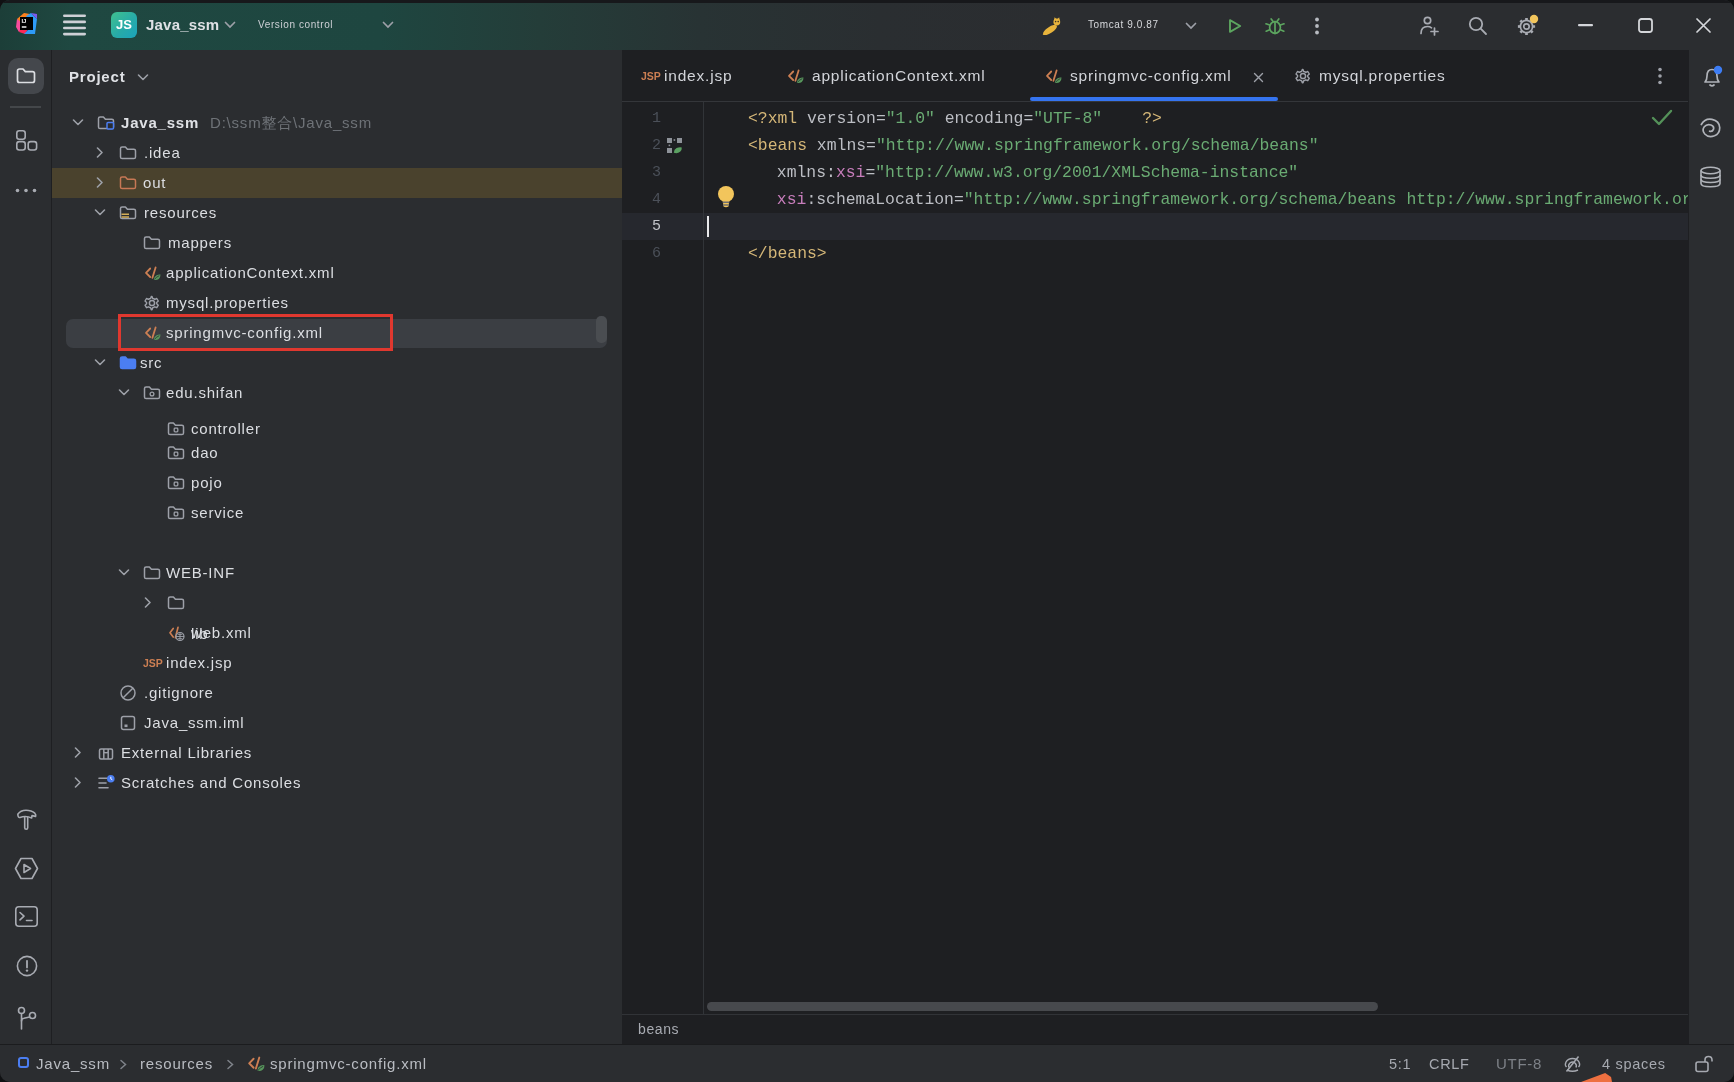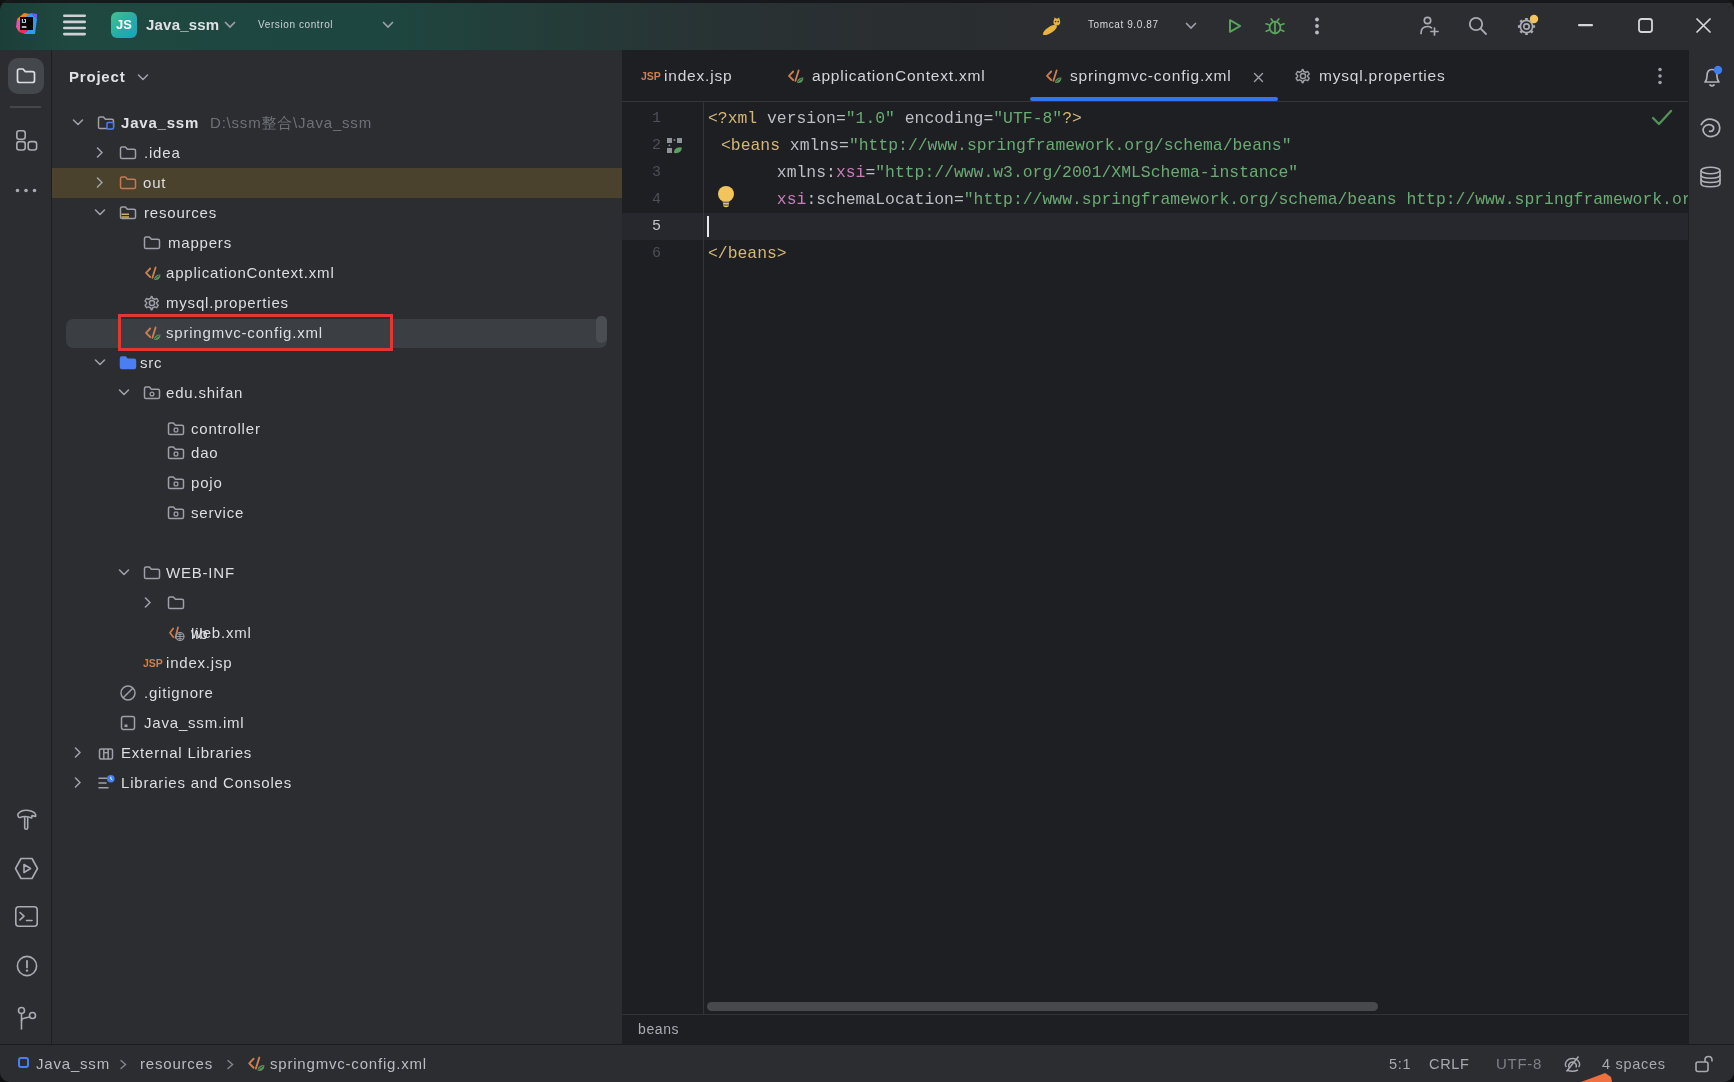--- a/index.html
+++ b/index.html
@@ -22,21 +22,21 @@
   
   .trow { position:absolute; left:0; width:570px; height:30px; }
   .tlbl { position:absolute; top:0; font-size:15px; letter-spacing:0.8px; color:#DCDEE2; line-height:30px; white-space:nowrap; }
   .tico { position:absolute; top:6px; }
   .tchev { position:absolute; top:9px; }
   
   .cline { position:absolute; left:708px; height:27px; line-height:27px;
            font-family:"Liberation Mono", monospace; font-size:16.4px; color:#BCBEC4; white-space:pre; }
   .lnum  { position:absolute; left:0; width:39px; height:27px; line-height:27px; text-align:right;
            font-family:"Liberation Mono", monospace; font-size:15px; color:#4B5059; }
-  .tag { color:#D5B778; } .str { color:#6AAB73; } .ns { color:#C77DBB; }
+  .tag { color:#D5B778;margin-left:40px; } .str { color:#6AAB73; } .ns { color:#C77DBB; }
   
   .tablbl { position:absolute; top:0; line-height:52px; font-size:15.5px; letter-spacing:0.8px; color:#D2D4D9; white-space:nowrap; }
   svg { display:block; }
 </style>
 </head>
 <body>
 <div id="win">
   <div id="titlebar">
 
     <svg class="abs" style="left:16px;top:13px" width="21" height="21" viewBox="0 0 21 21">
@@ -409,21 +409,21 @@
         </svg>
       <svg class="tico" style="left:45px" width="19" height="18" viewBox="0 0 19 18">
         <g stroke="#9DA0A8" stroke-width="1.6" stroke-linecap="round">
         <path d="M2 4.2 H10"></path>
             <path d="M2 9 H9"></path>
             <path d="M2 13.8 H11"></path>
         </g>
         <circle cx="13.8" cy="4.8" r="3.8" fill="#4B7EF2"></circle>
         <path d="M13.8 2.8 V4.8 L15.3 5.8" stroke="#fff" stroke-width="1" fill="none"></path>
       </svg>
-      <div class="tlbl" style="left:69px;">Libraries and Consoles</div>
+      <div class="tlbl" style="left:69px;">Scratches and Consoles</div>
     </div>
 
     <div class="abs" style="left:66px;top:264px;width:275px;height:37px;border:3px solid #E0382F;"></div>
 
     <div class="abs" style="left:544px;top:266px;width:11px;height:27px;border-radius:5px;background:#4A4D51;"></div>
   </div>
   <div id="editor">
 
     <div class="abs" style="left:0;top:0;width:1066px;height:52px;border-bottom:1px solid #34363A;"></div>
     <svg class="abs" style="left:19px;top:17px" width="22" height="18" viewBox="0 0 22 18">
@@ -468,21 +468,21 @@
     <svg class="abs" style="left:44px;top:87px" width="17" height="17" viewBox="0 0 17 17">
       <rect x="1" y="1" width="5" height="5" fill="#8E9299"></rect>
       <rect x="11" y="1" width="5" height="5" fill="#8E9299"></rect>
       <rect x="1" y="11" width="5" height="5" fill="#8E9299"></rect>
       <rect x="7.6" y="2.2" width="1.6" height="1.6" fill="#8E9299"></rect>
       <rect x="2.6" y="7.6" width="1.6" height="1.6" fill="#8E9299"></rect>
       <path d="M7.8 15.8 Q8 12.4 10.6 11.1 Q13.2 9.8 15.8 10.4 Q16 13.2 14.1 14.8 Q11.5 16.9 7.8 15.8 Z" fill="#5BA062"></path>
     </svg>
 
     <div class="cline" style="left:86px;top:55px"><span class="tag">&lt;?xml</span> version=<span class="str">"1.0"</span> encoding=<span class="str">"UTF-8"</span><span class="tag">?&gt;</span></div>
-    <div class="cline" style="left:99px;top:82px"><span class="tag">&lt;beans</span> xmlns=<span class="str">"http://www.springframework.org/schema/beans"</span></div>
+    <div class="cline" style="left:86px;top:82px"><span class="tag">&lt;beans</span> xmlns=<span class="str">"http://www.springframework.org/schema/beans"</span></div>
     <div class="cline" style="left:86px;top:109px">       xmlns:<span class="ns">xsi</span>=<span class="str">"http://www.w3.org/2001/XMLSchema-instance"</span></div>
     <div class="cline" style="left:86px;top:136px">       <span class="ns">xsi</span>:schemaLocation=<span class="str">"http://www.springframework.org/schema/beans http://www.springframework.org/schema/beans/spring-beans.xsd"</span></div>
     <div class="cline" style="left:86px;top:190px"><span class="tag">&lt;/beans&gt;</span></div>
 
     <div class="abs" style="left:85px;top:166px;width:2px;height:21px;background:#E8E9EB;"></div>
 
     <svg class="abs" style="left:95px;top:135px" width="18" height="26" viewBox="0 0 18 26">
       <circle cx="9" cy="9" r="8" fill="#F2C55C"></circle>
       <path d="M5.5 14 H12.5 L11.5 21.5 Q9 23 6.5 21.5 Z" fill="#F2C55C"></path>
       <path d="M5.8 17.2 H12.2 M6.2 20 H11.8" stroke="#6E6E6E" stroke-width="1.6"></path>

